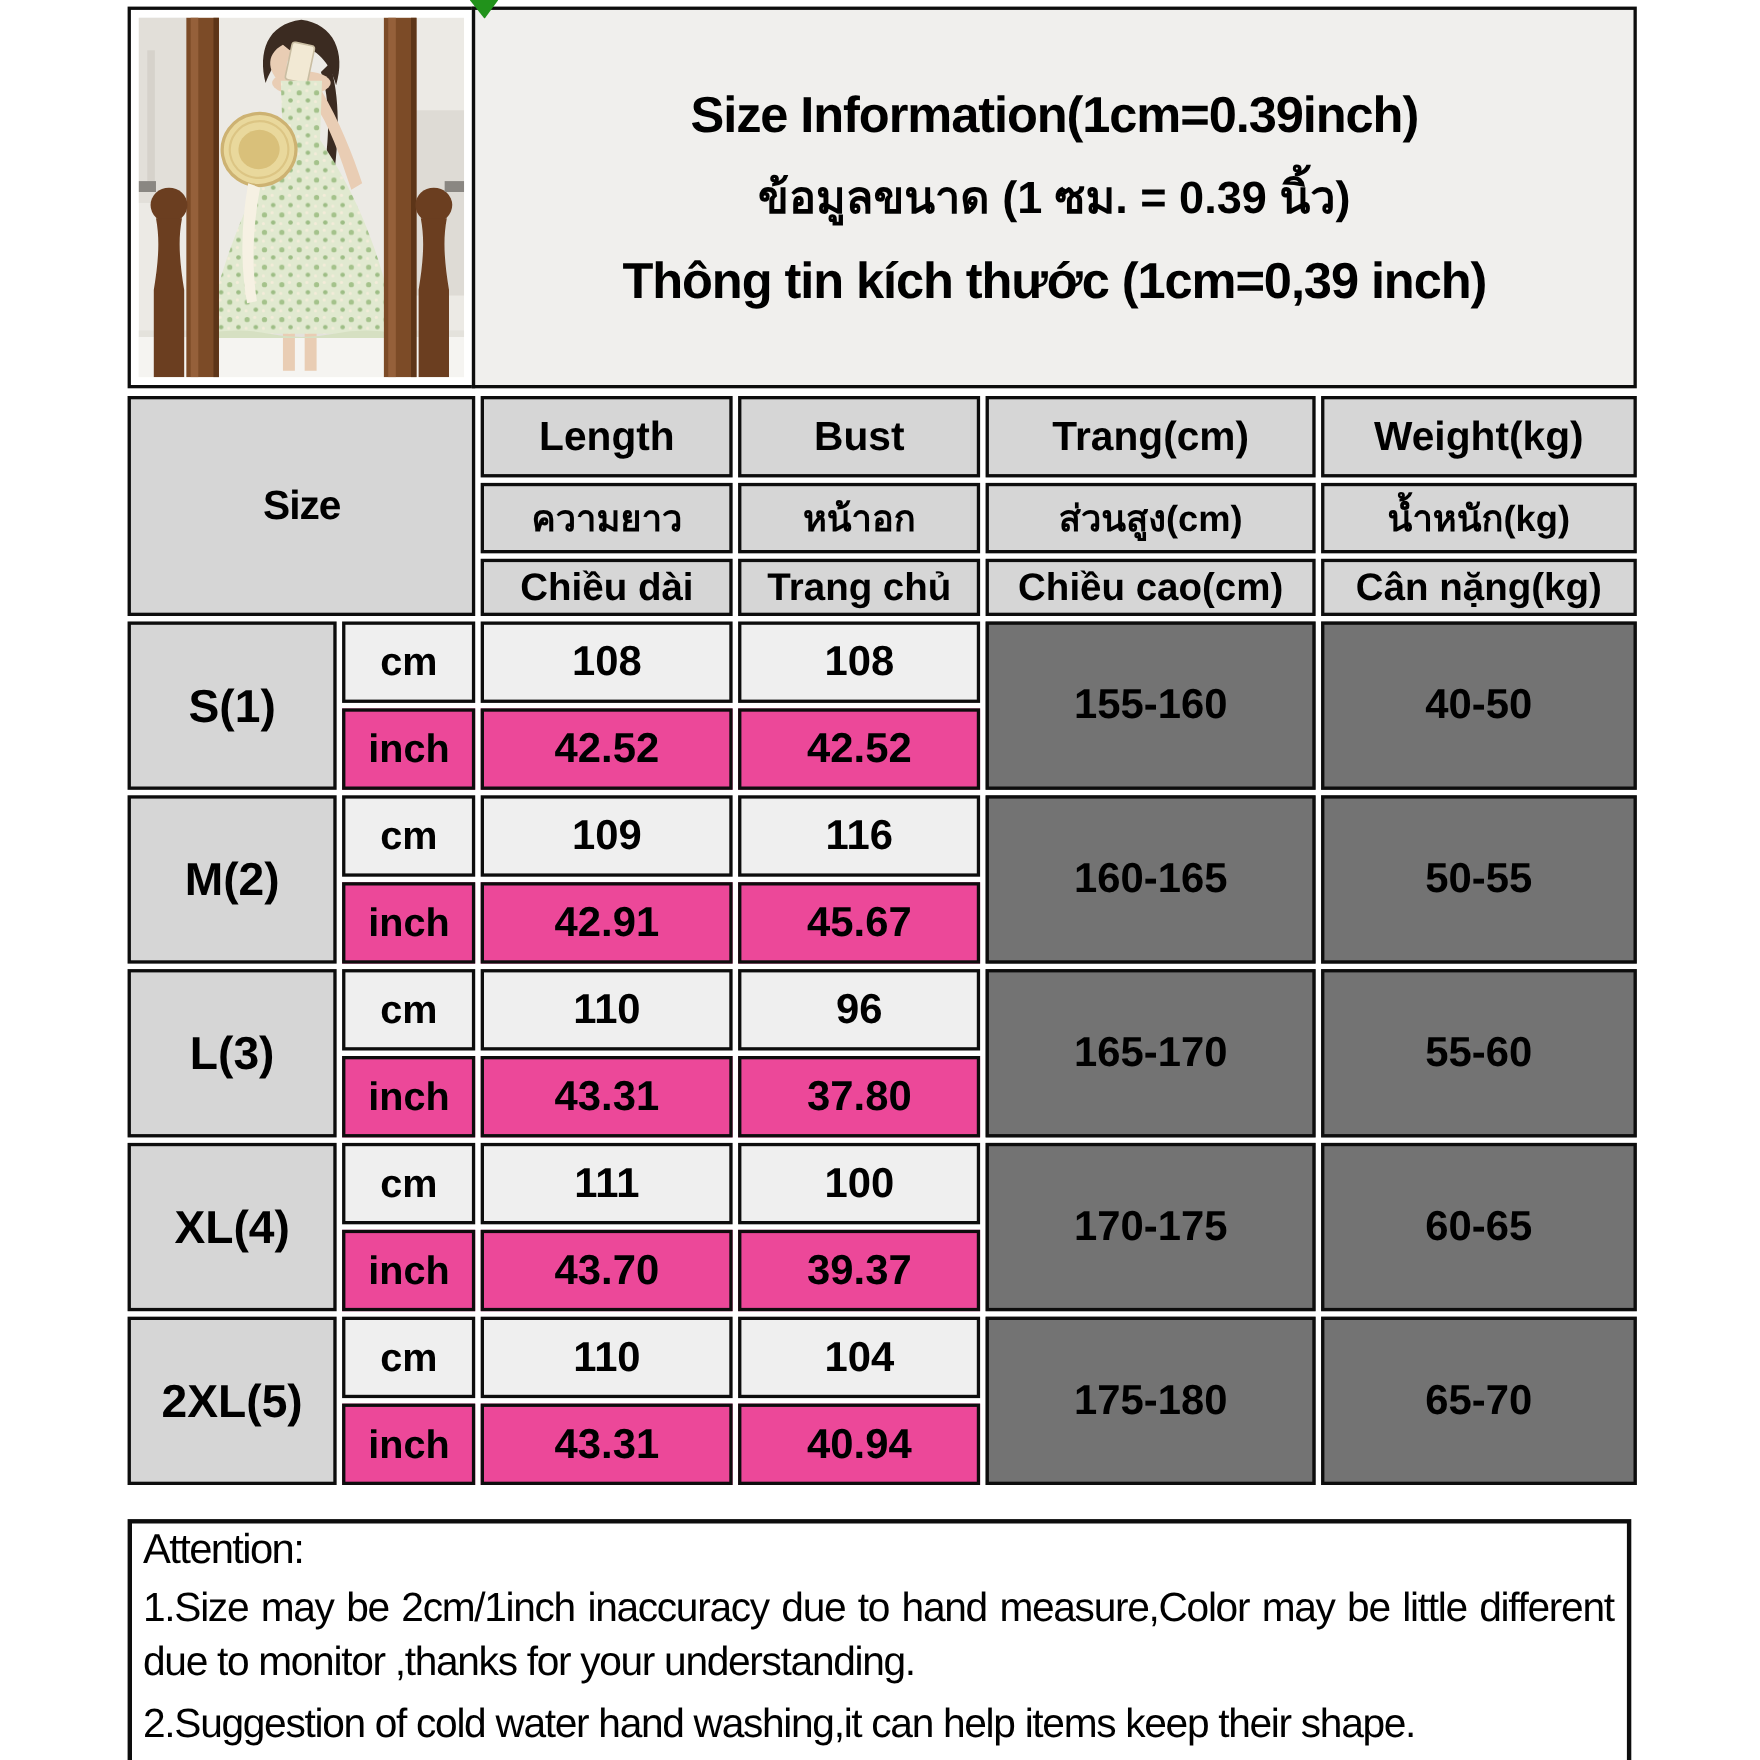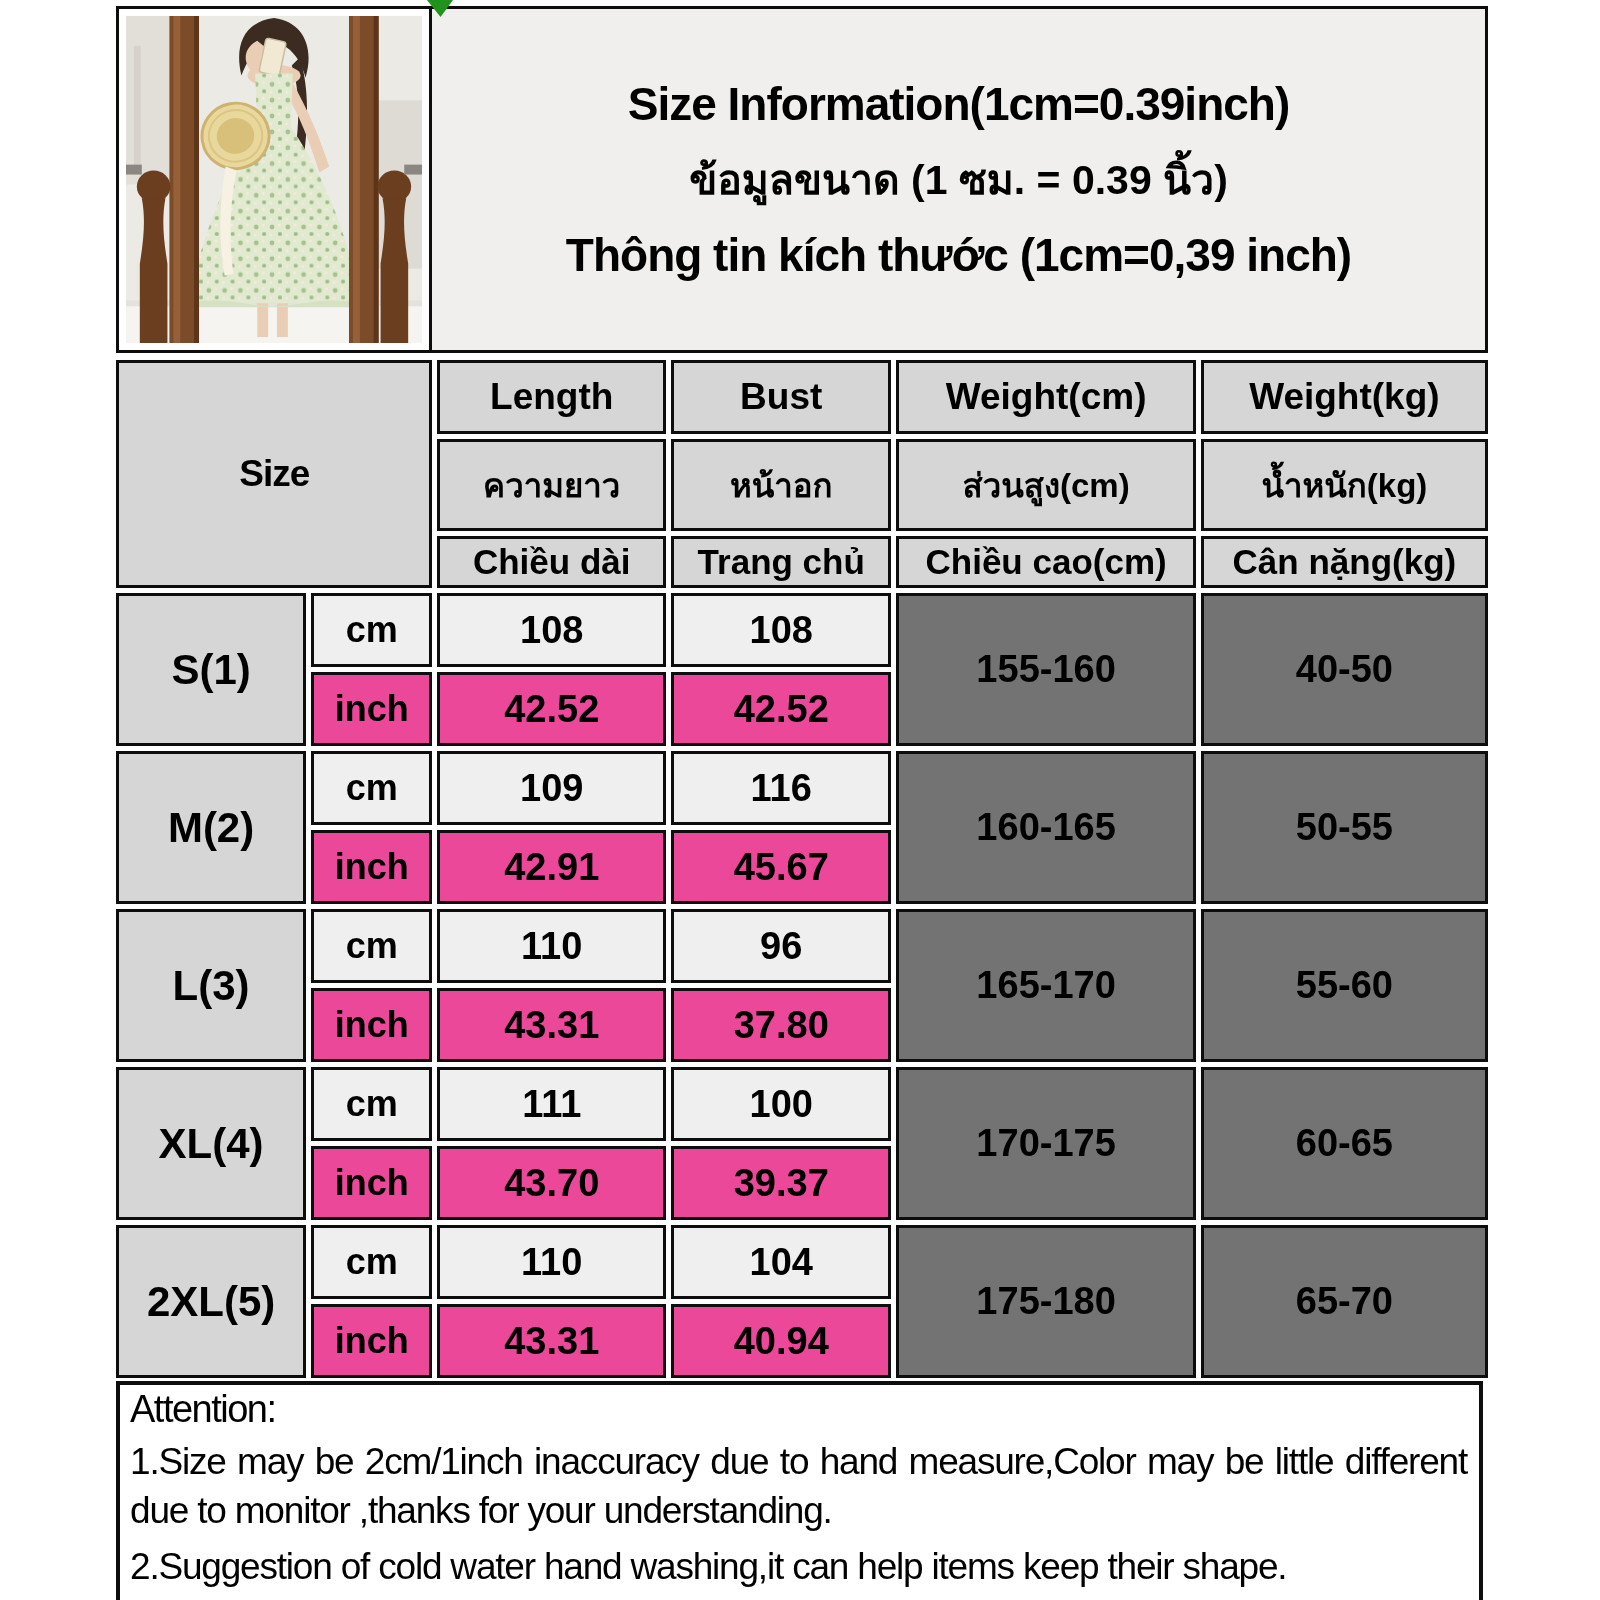--- a/index.html
+++ b/index.html
@@ -23,21 +23,21 @@
   .title-th{font-size:41px;}
 
   
   .size-table{position:absolute;left:111px;top:355px;width:1382px;
     border-collapse:separate;border-spacing:5px;table-layout:fixed;}
   .size-table td{border:3px solid #0d0d0d;box-sizing:border-box;
     text-align:center;vertical-align:middle;font-weight:bold;
     padding:0;overflow:hidden;white-space:nowrap;}
   .hd{background:#d6d6d6;}
   .hrow-en td{height:74px;font-size:37px;}
-  .hrow-th td{height:92px;font-size:33px;}
+  .hrow-th td{height:64px;font-size:33px;}
   .hrow-vi td{height:52px;font-size:35px;}
   .size-head{font-size:64px;letter-spacing:-1px;margin-top:28px;}
   .size-cell{background:#d6d6d6;font-size:42px;}
   .body-row td{height:74px;}
   .unit-cell{font-size:36px;}
   .num-cell{font-size:38px;}
   .range-cell{background:#737373;font-size:38px;}
   .cm-row .stripe{background:#efefef;}
   .inch-row .stripe{background:#ec4899;}
 
@@ -130,21 +130,21 @@
         <col style="width:226px">
       <col style="width:218px">
         <col style="width:296px">
         <col style="width:284px">
     </colgroup>
     <tbody>
     <tr class="hrow-en">
       <td class="hd size-head" rowspan="3" colspan="2">Size</td>
       <td class="hd">Length</td>
       <td class="hd">Bust</td>
-      <td class="hd">Weight(cm)</td>
+      <td class="hd">Trang(cm)</td>
       <td class="hd">Weight(kg)</td>
     </tr>
     <tr class="hrow-th">
       <td class="hd">ความยาว</td>
       <td class="hd">หน้าอก</td>
       <td class="hd">ส่วนสูง(cm)</td>
       <td class="hd">น้ำหนัก(kg)</td>
     </tr>
     <tr class="hrow-vi">
       <td class="hd">Chiều dài</td>

